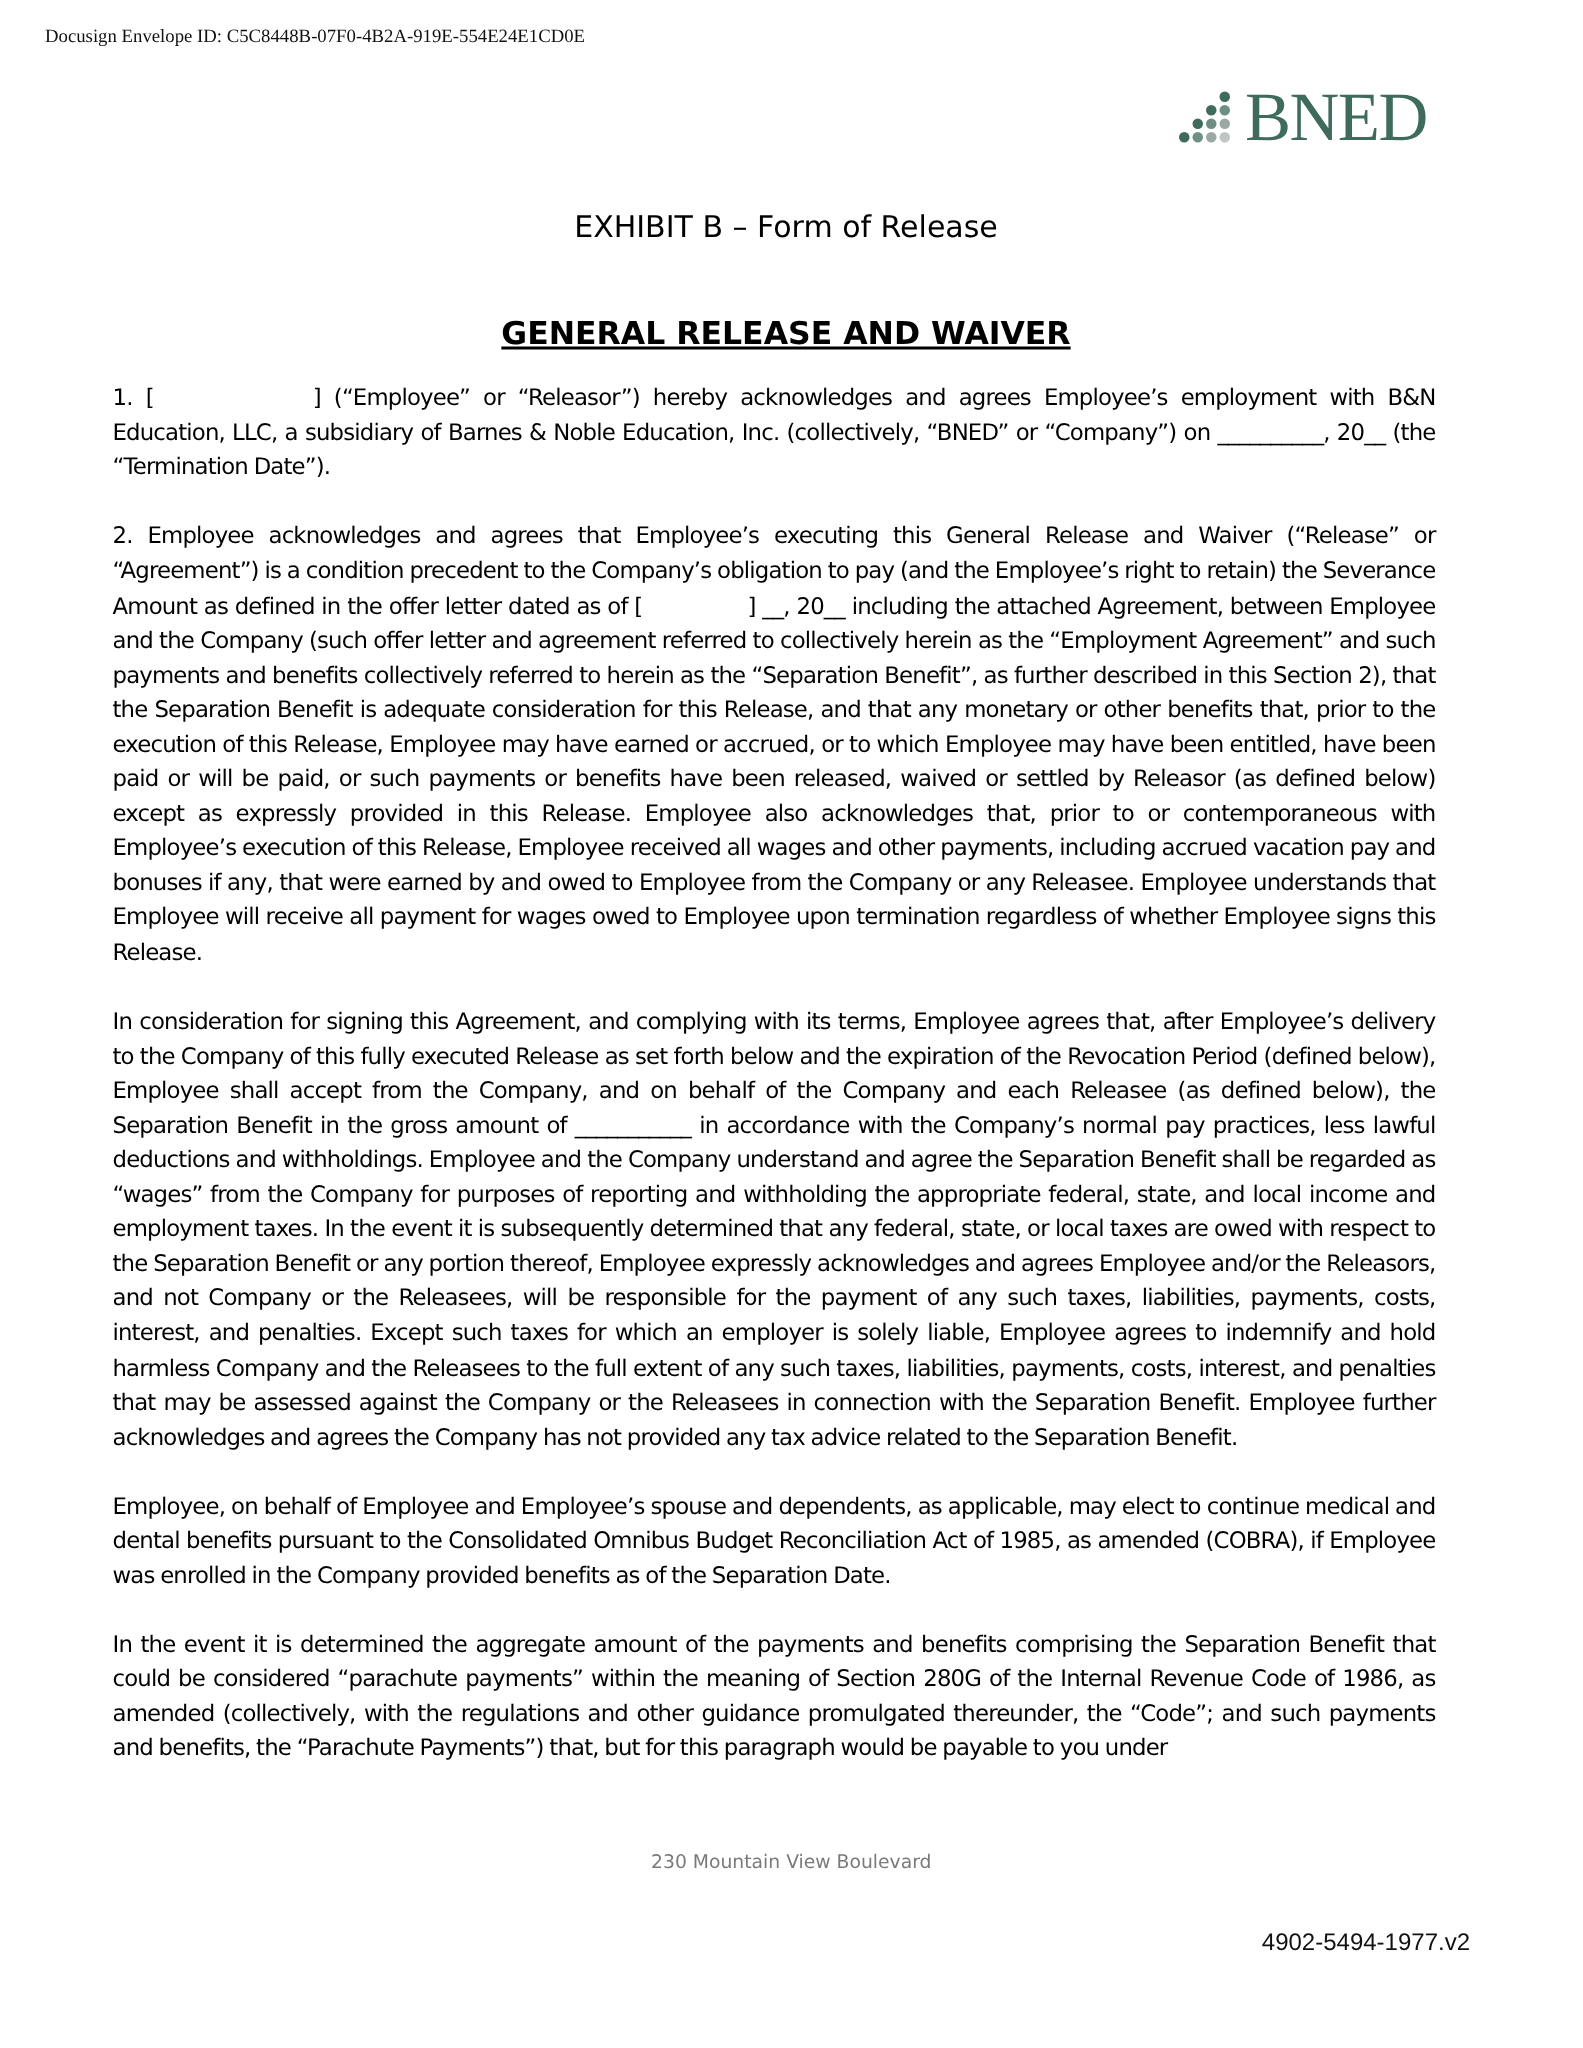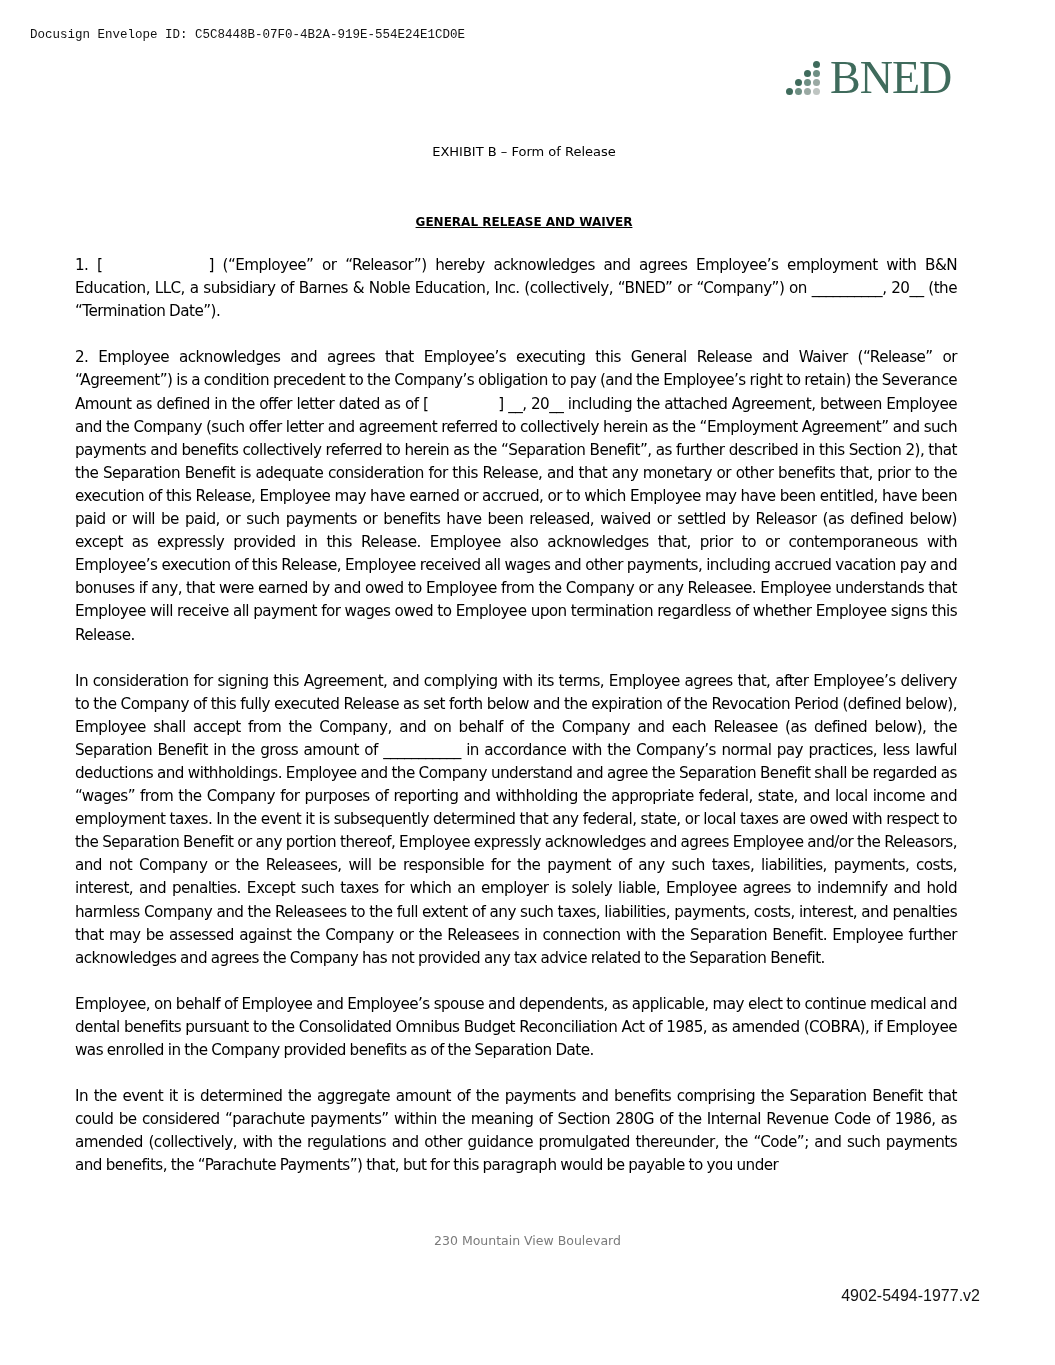--- a/index.html
+++ b/index.html
@@ -1,38 +1,38 @@
 <!DOCTYPE html>
 <html><head>
 <meta charset="utf-8">
 <style>
   html, body { margin: 0; padding: 0; background: #ffffff; }
   body { width: 1055px; height: 1365px; position: relative; overflow: hidden; color: #000; }
   .envelope {
-    position: absolute; left: 30px; top: 28px;
-    font-family: Liberation Mono, monospace; font-size: 12.5px; color: #111;
+    position: absolute; left: 30px; top: 17px;
+    font-family: Liberation Serif, serif; font-size: 12.5px; color: #111;
   }
   .logo {
     position: absolute; left: 784px; top: 58px; height: 44px;
     display: flex; align-items: flex-start;
   }
   .logo-dots { position: relative; width: 42px; height: 40px; margin-right: 4px; }
   .dot { position: absolute; width: 7px; height: 7px; border-radius: 50%; }
   .logo-text {
     font-family: "Liberation Serif", serif; font-size: 46px; line-height: 40px;
     color: #3f6b5c; letter-spacing: -1px;
   }
   .page {
     position: absolute; left: 75px; top: 140px; width: 898px;
     font-family: "DejaVu Sans", sans-serif; font-size: 15.2px; line-height: 23.1px;
   }
-  .exhibit { text-align: center; font-size: 13px; margin: 0; height: 28px; }
+  .exhibit { text-align: center; font-size: 20px; margin: 0; height: 28px; }
   .title {
     text-align: center; font-weight: bold; text-decoration: underline;
-    font-size: 12px; margin: 43px 0 0 0;
+    font-size: 21px; margin: 43px 0 0 0;
   }
   .para {
     margin: 23px 16px 0 0; text-align: justify; letter-spacing: -0.55px; word-spacing: -0.5px;
   }
   .blank-bracket { display: inline-block; width: 106px; }
   .blank-bracket-sm { display: inline-block; width: 70px; }
   .footer-addr {
     position: absolute; left: 0; width: 1055px; top: 1231px; text-align: center;
     font-family: "DejaVu Sans", sans-serif; font-size: 12.5px; line-height: 19.2px; color: #7a7a7a;
   }

